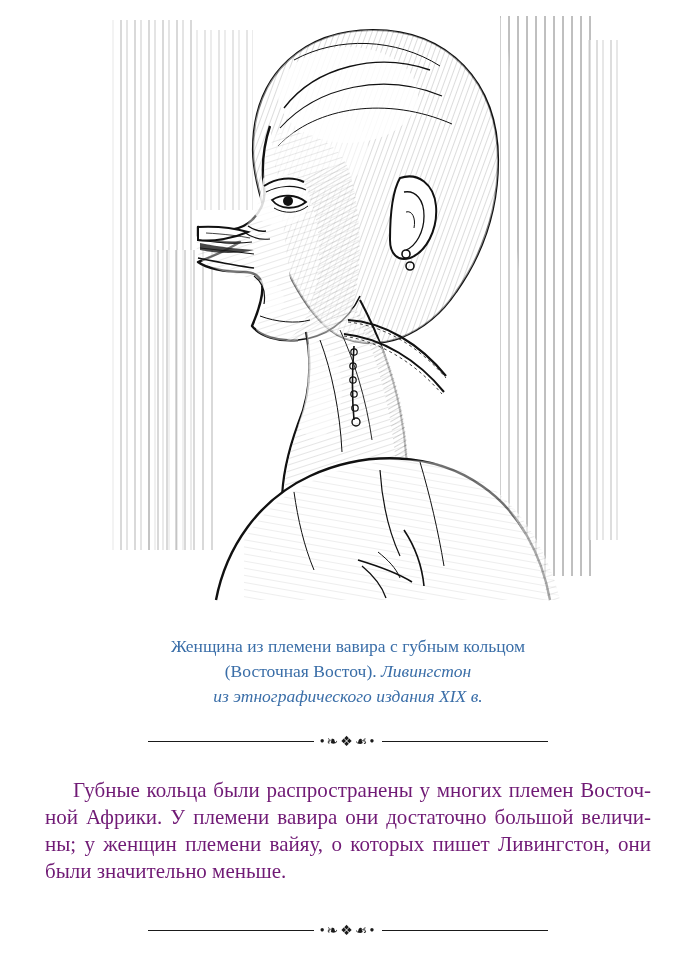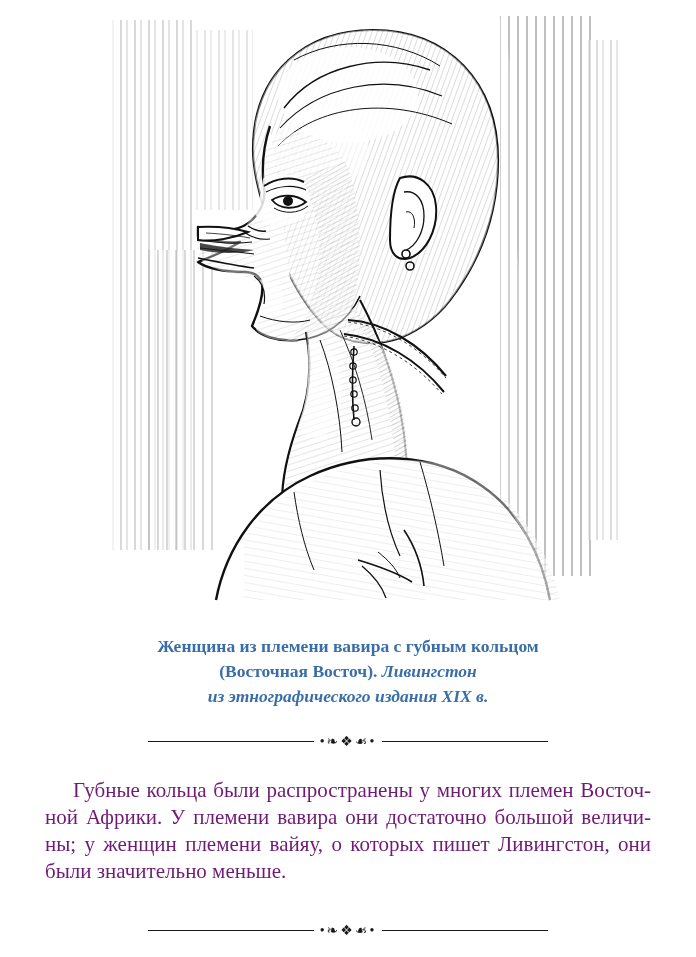--- a/index.html
+++ b/index.html
@@ -35,21 +35,20 @@
   }
 
   
   .caption {
     width: 560px;
     margin: 4px auto 0 auto;
     text-align: center;
     color: #3a6ea8;
     font-size: 17.5px;
     line-height: 1.42;
-    font-weight: bold;
   }
   .caption .line1,
   .caption .line2a {
     font-style: normal;
   }
   .caption .line2b,
   .caption .line3 {
     font-style: italic;
   }
 

